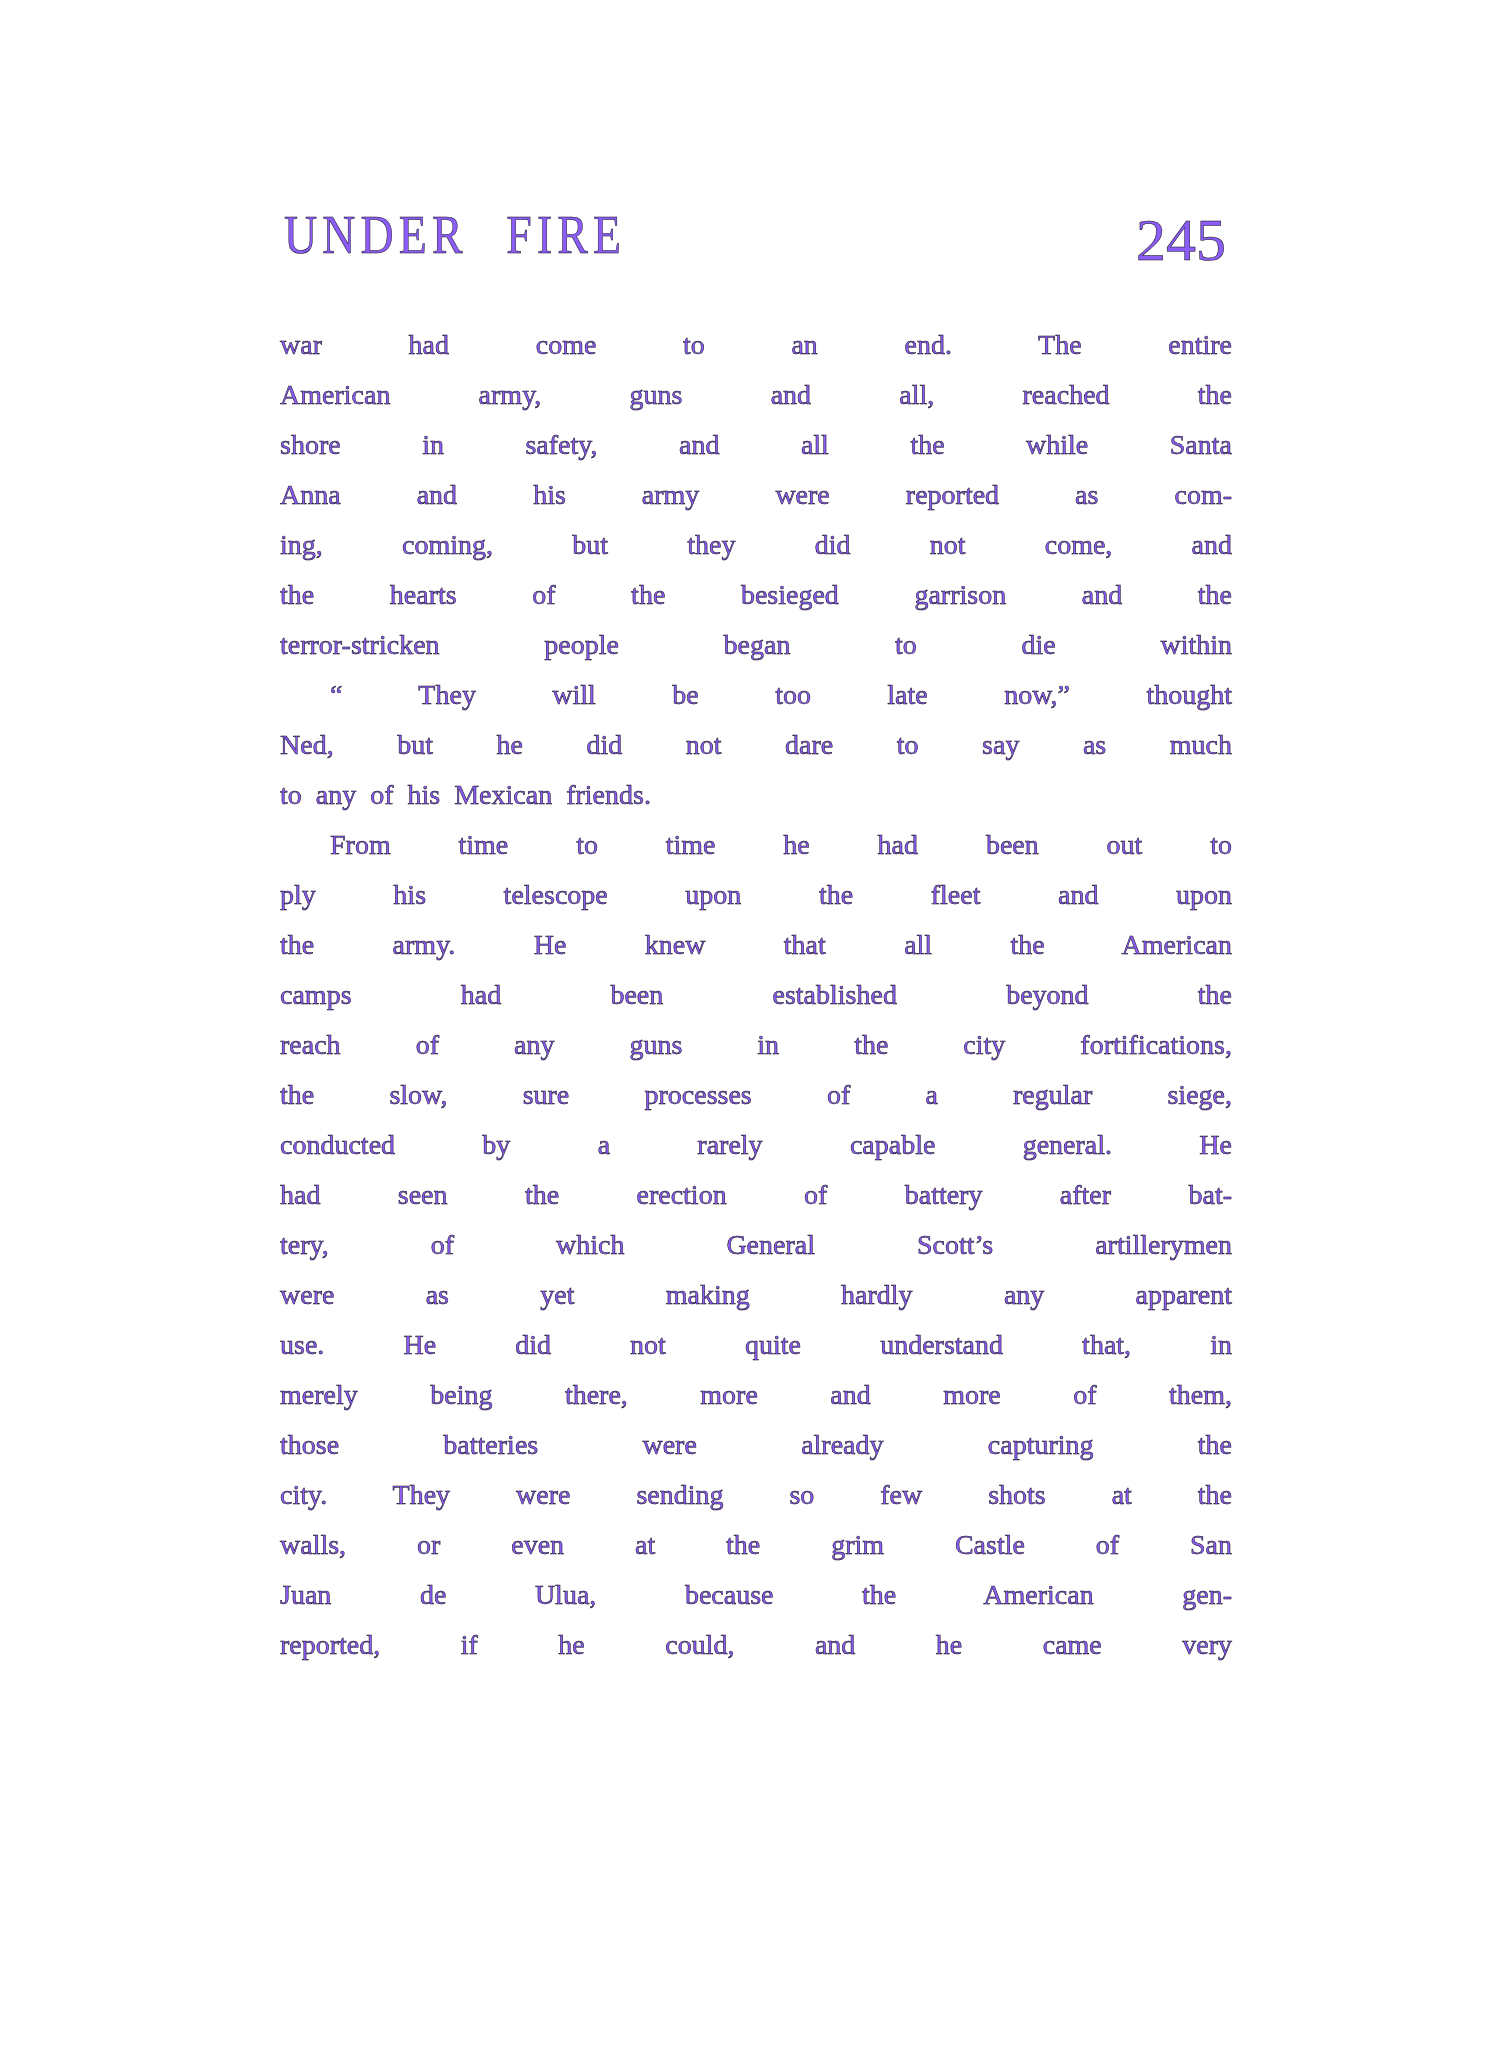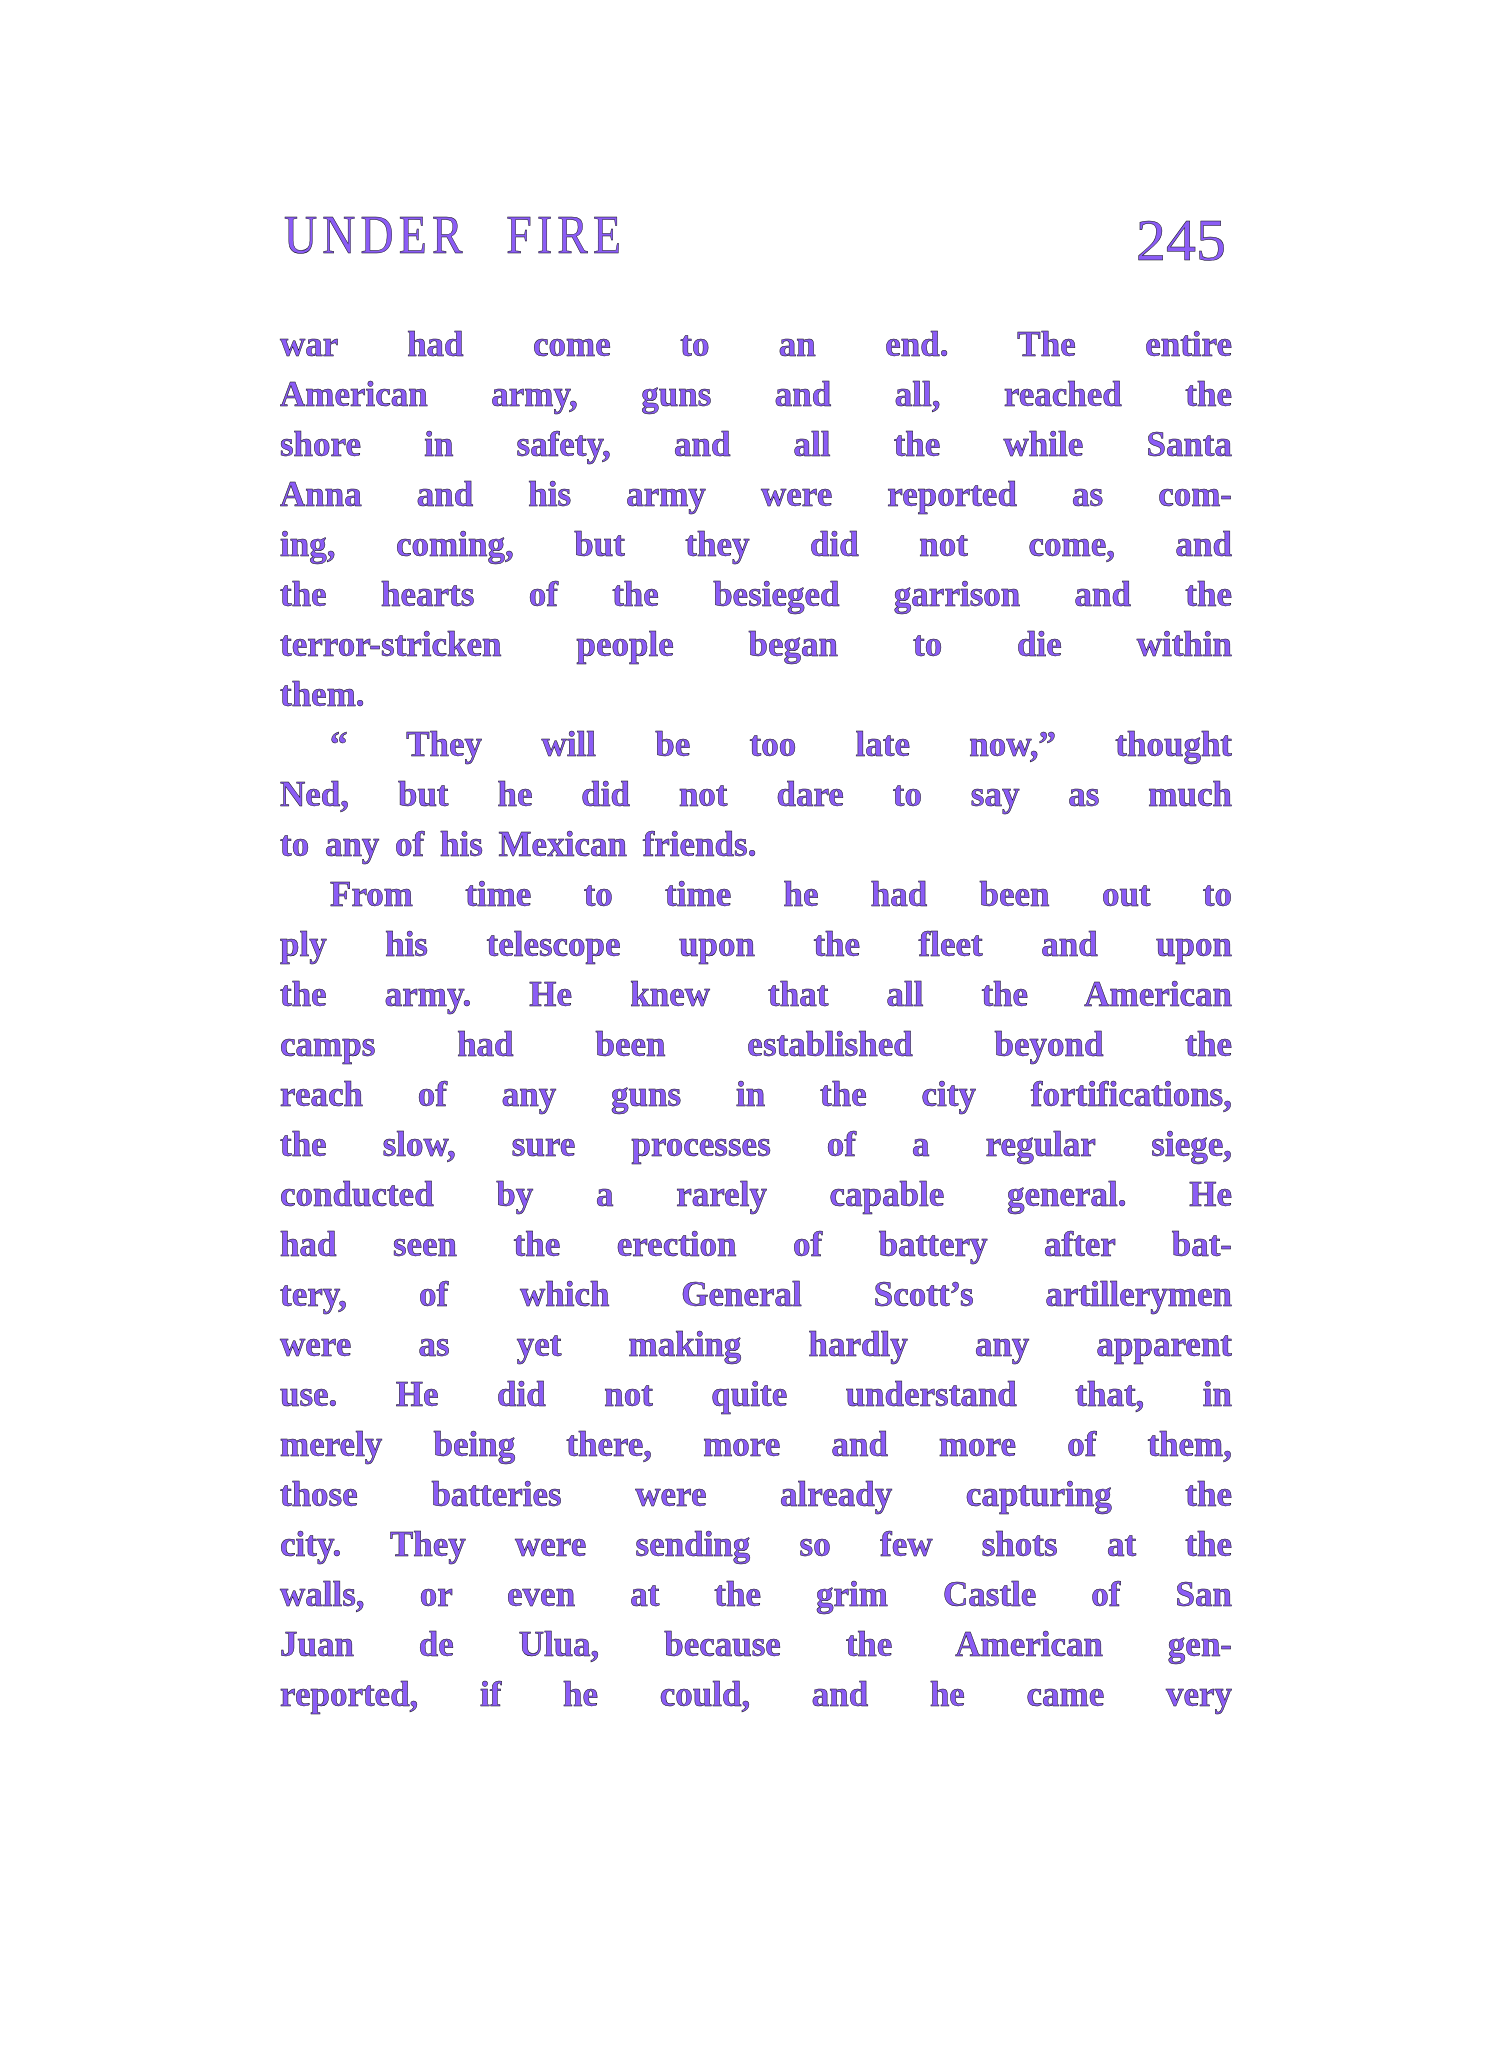--- a/index.html
+++ b/index.html
@@ -40,25 +40,24 @@
     font-size: 60px;
     line-height: 44px;
   }
   .text-block {
     position: absolute;
     left: 280px;
     top: 320px;
     width: 952px;
   }
   .line {
-    font-size: 35px;
+    font-size: 28px;
     line-height: 50px;
     height: 50px;
     text-justify: inter-word;
-    font-weight: bold;
   }
   .j {
     text-align: justify;
     text-align-last: justify;
   }
   .indent { padding-left: 50px; }
   .flush { text-align: left; text-align-last: left; word-spacing: 7px; }
 </style>
 </head>
 <body>
@@ -71,21 +70,20 @@
   </div>
 
   <div class="text-block">
     <div class="line j">war had come to an end. The entire</div>
     <div class="line j">American army, guns and all, reached the</div>
     <div class="line j">shore in safety, and all the while Santa</div>
     <div class="line j">Anna and his army were reported as com-</div>
     <div class="line j">ing, coming, but they did not come, and</div>
     <div class="line j">the hearts of the besieged garrison and the</div>
     <div class="line j">terror-stricken people began to die within</div>
-    <div class="line flush">them.</div>
     <div class="line j indent">“ They will be too late now,” thought</div>
     <div class="line j">Ned, but he did not dare to say as much</div>
     <div class="line flush">to any of his Mexican friends.</div>
     <div class="line j indent">From time to time he had been out to</div>
     <div class="line j">ply his telescope upon the fleet and upon</div>
     <div class="line j">the army. He knew that all the American</div>
     <div class="line j">camps had been established beyond the</div>
     <div class="line j">reach of any guns in the city fortifications,</div>
     <div class="line j">the slow, sure processes of a regular siege,</div>
     <div class="line j">conducted by a rarely capable general. He</div>

